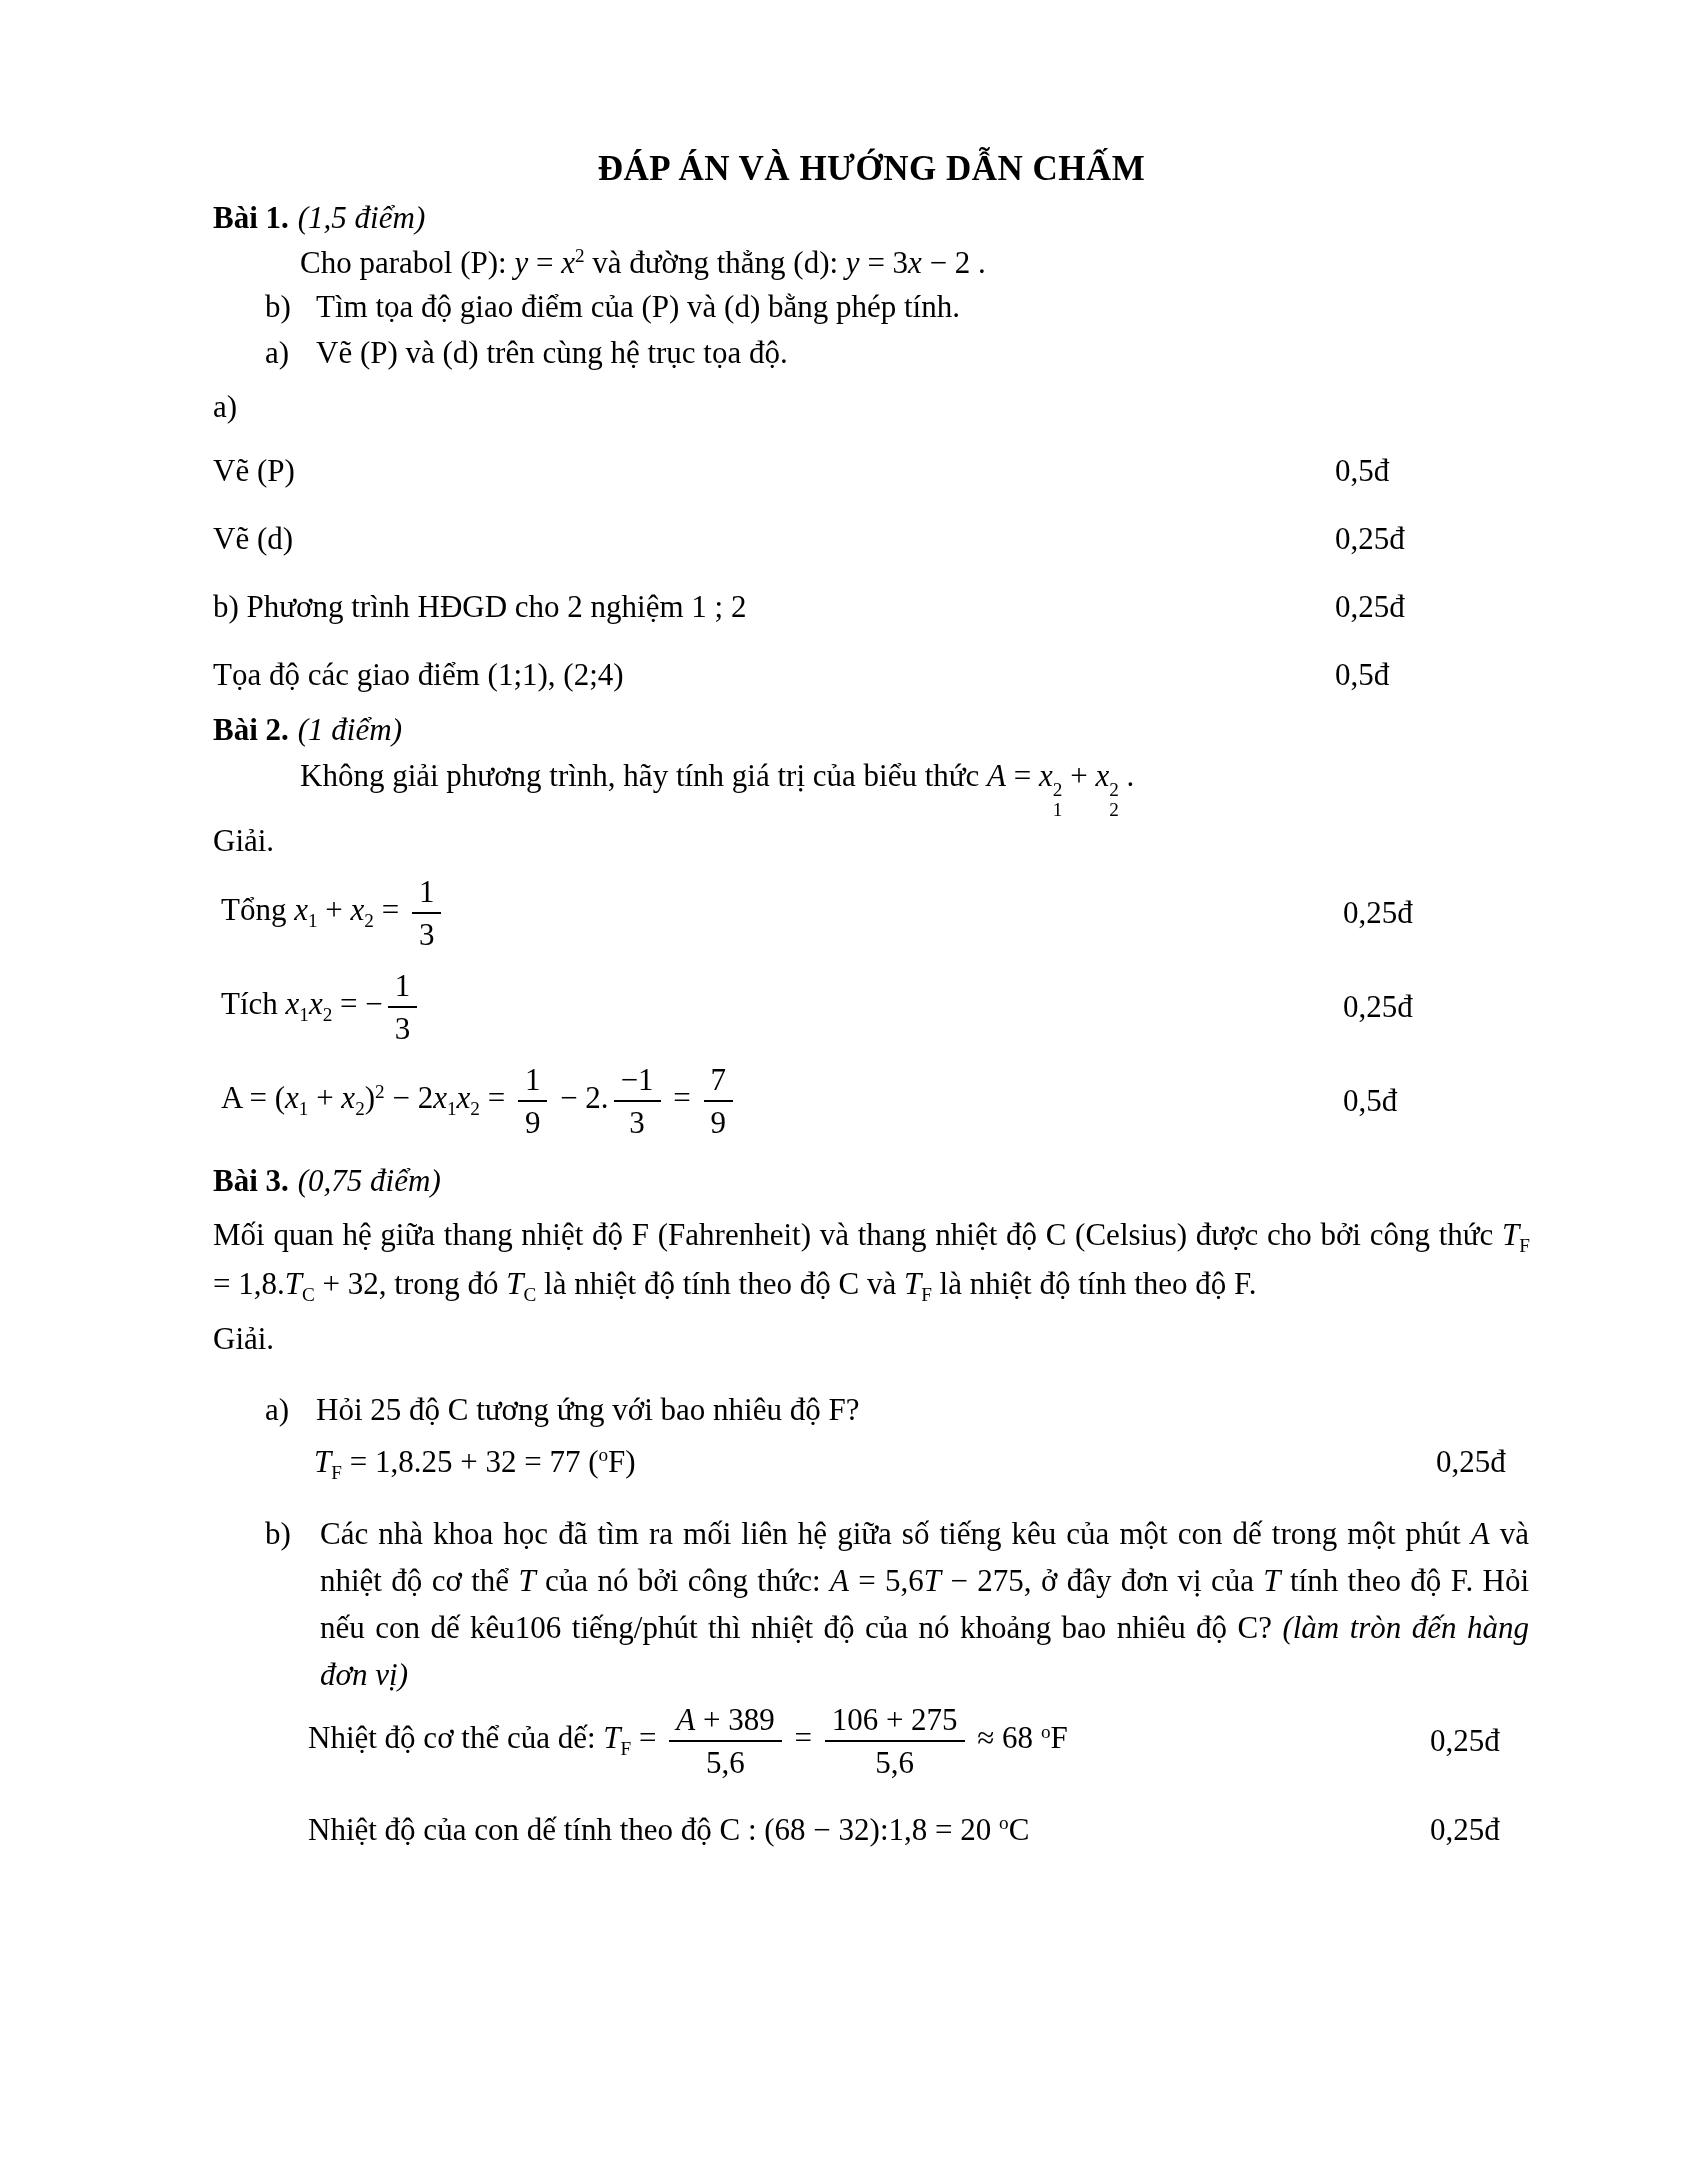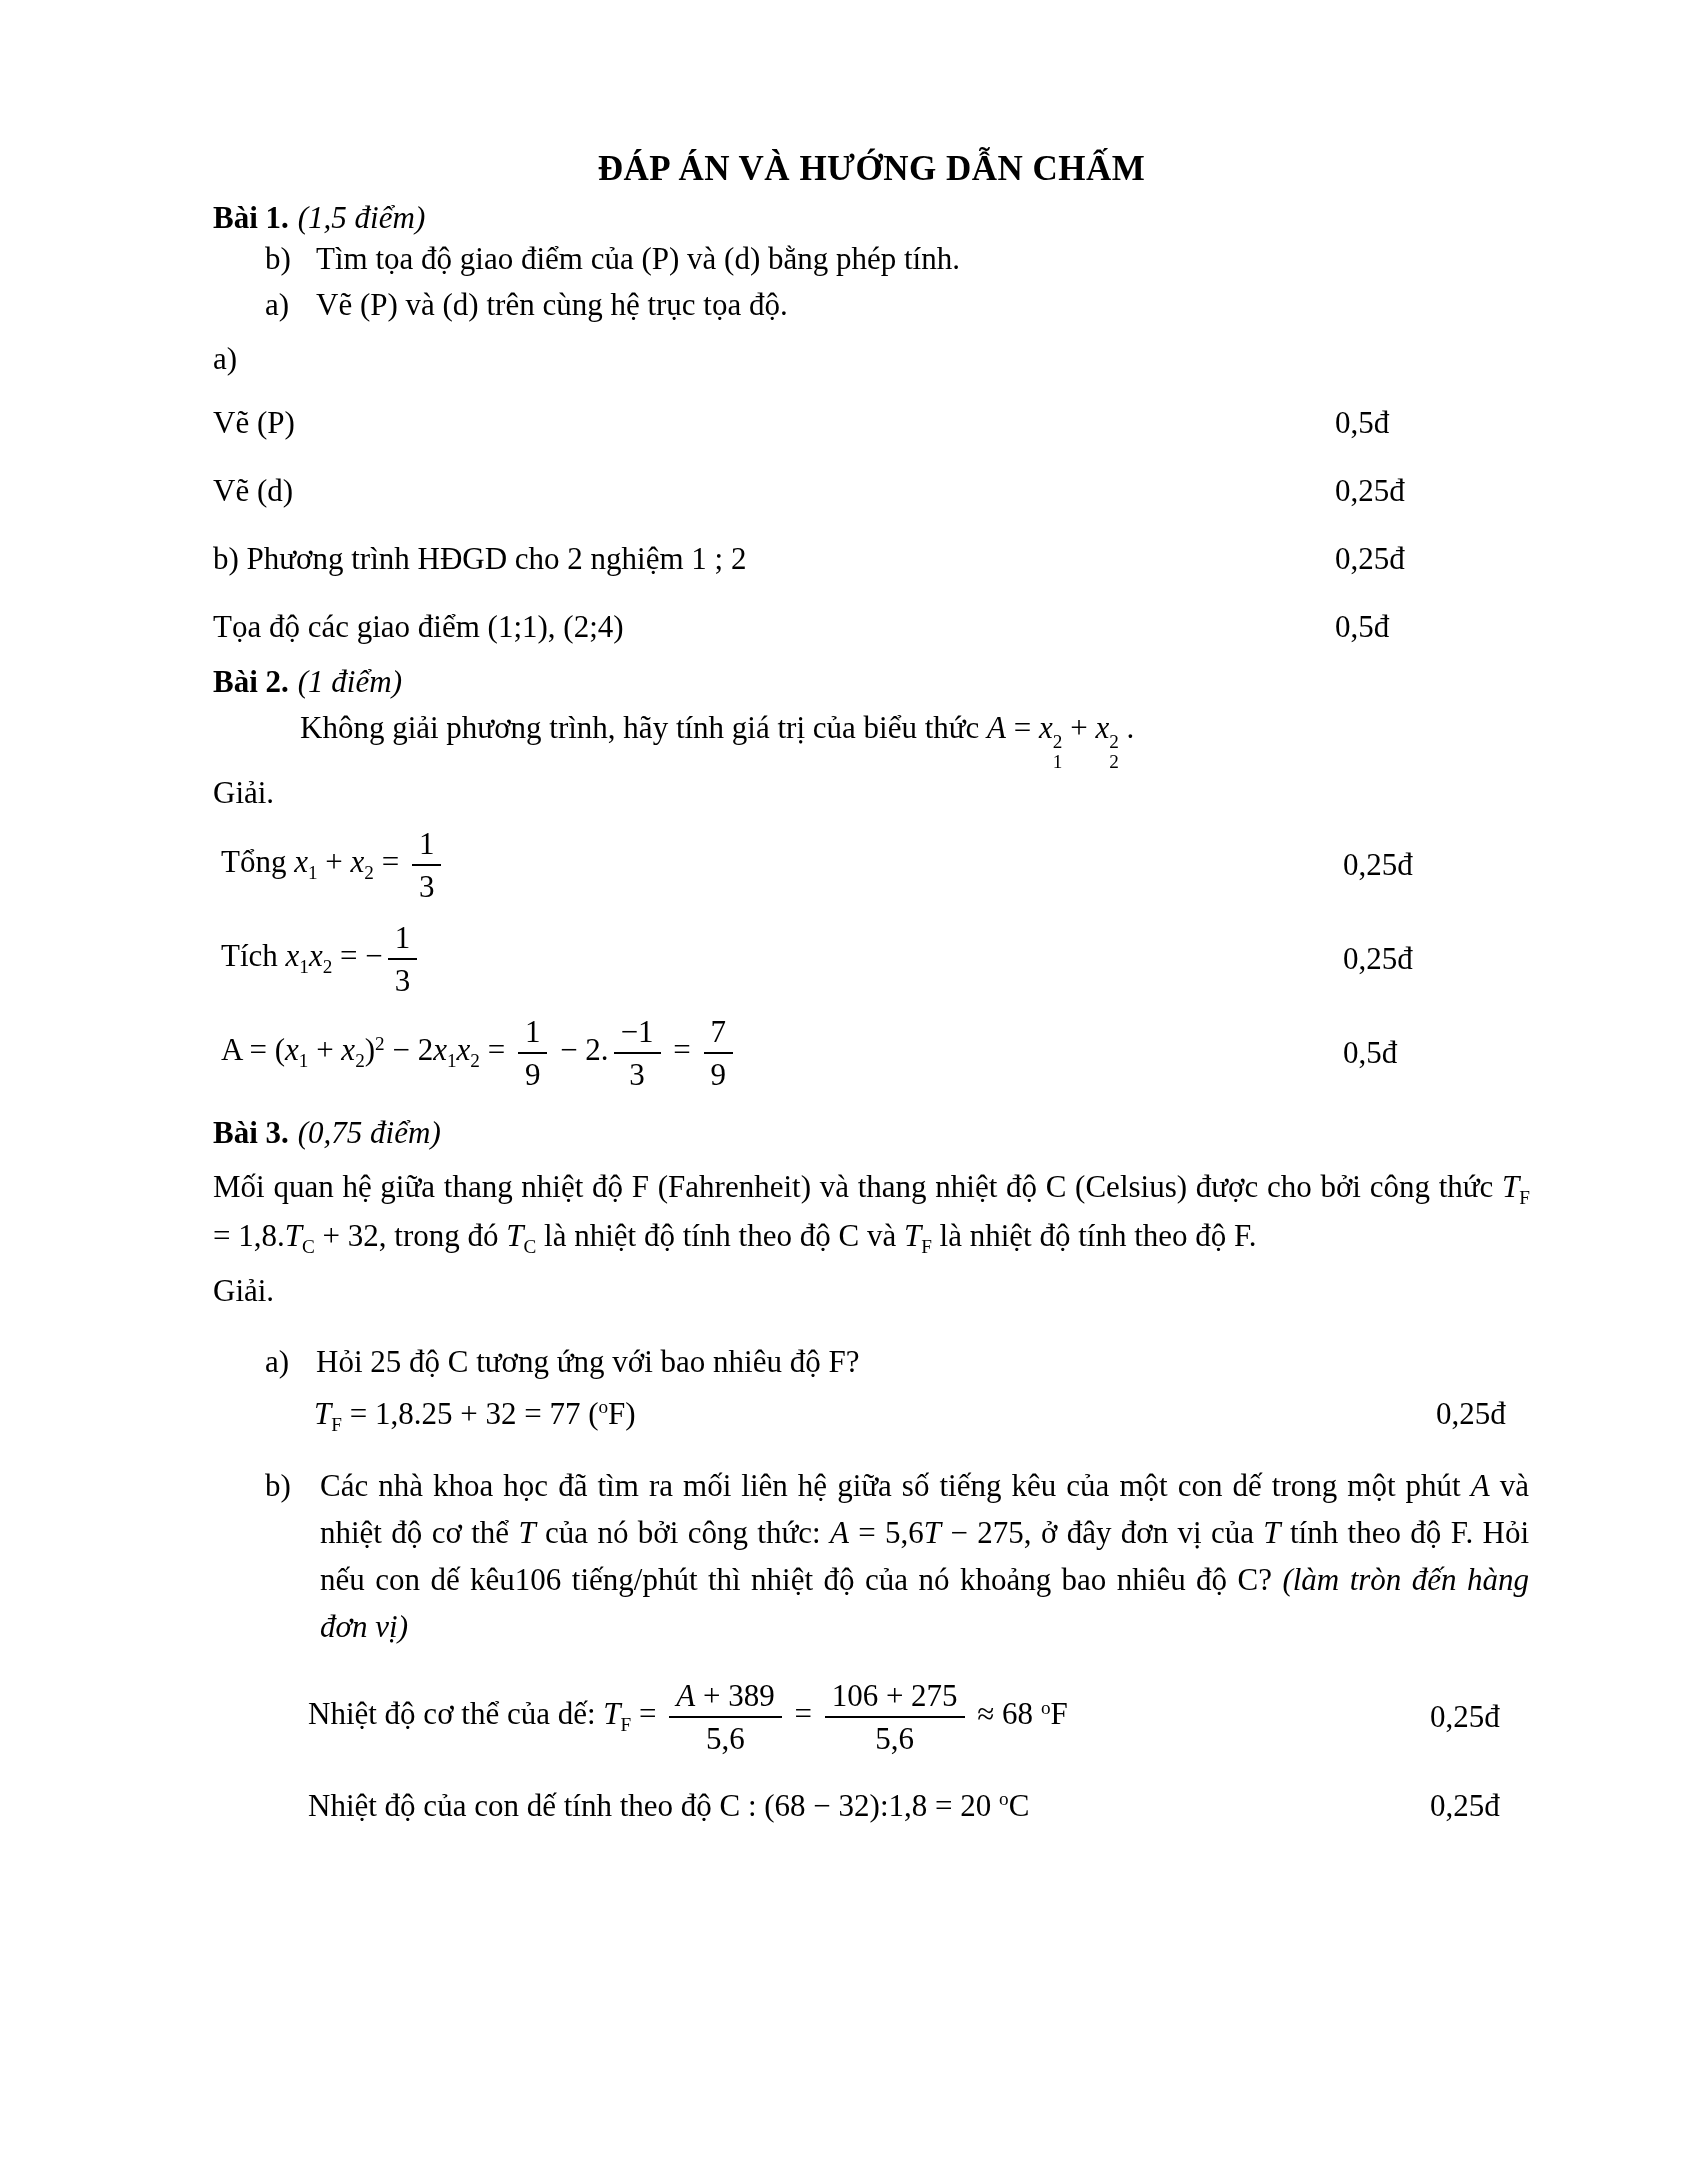--- a/index.html
+++ b/index.html
@@ -36,36 +36,39 @@
   sub,sup{font-size:62%;line-height:0;}
   sub{vertical-align:-0.35em;}
   sup{vertical-align:0.55em;}
   .ss{display:inline-flex;flex-direction:column;align-items:flex-start;font-size:62%;line-height:1.05;vertical-align:-0.5em;}
   .ss span{display:block;}
   .pjust{text-align:justify;line-height:49px;margin-top:8px;}
   .qb{margin-left:52px;width:1264px;box-sizing:border-box;padding-left:55px;text-indent:-55px;text-align:justify;line-height:47px;margin-top:24px;}
   .qb .mk{display:inline-block;width:55px;text-indent:0;}
   .note{font-style:italic;}
   .ansa{position:relative;line-height:48px;margin-left:101px;margin-top:8px;}
-  .ansb1{position:relative;margin-left:95px;margin-top:24px;padding:6px 0;}
+  .ansb1{position:relative;margin-left:95px;padding:6px 0;}
   .ansb2{position:relative;line-height:40px;margin-left:95px;margin-top:26px;}
   .gmt{margin-top:16px;}
   .giai3{margin-top:10px;}
   .qa{margin-top:30px;}
 </style>
 </head>
 <body>
 
 <div class="page">
 
   <div class="title">ĐÁP ÁN VÀ HƯỚNG DẪN CHẤM</div>
 
   <div>
     <div class="bai">
       <span class="blabel">Bài 1.</span><span class="bpoints">(1,5 điểm)</span>
+    </div>
+    <div class="line1 ind">
+      <span>Cho parabol (P): </span><i>y</i><span> = </span><i>x</i><sup>2</sup><span> và đường thẳng (d): </span><i>y</i><span> = 3</span><i>x</i><span> − 2</span><span> .</span>
     </div>
     <div class="li">
       <span class="mk">b)</span><span>Tìm tọa độ giao điểm của (P) và (d) bằng phép tính.</span>
     </div>
     <div class="li" style="margin-top:6px;">
       <span class="mk">a)</span><span>Vẽ (P) và (d) trên cùng hệ trục tọa độ.</span>
     </div>
     <div class="part">a)</div>
 
     <div class="grow first">

